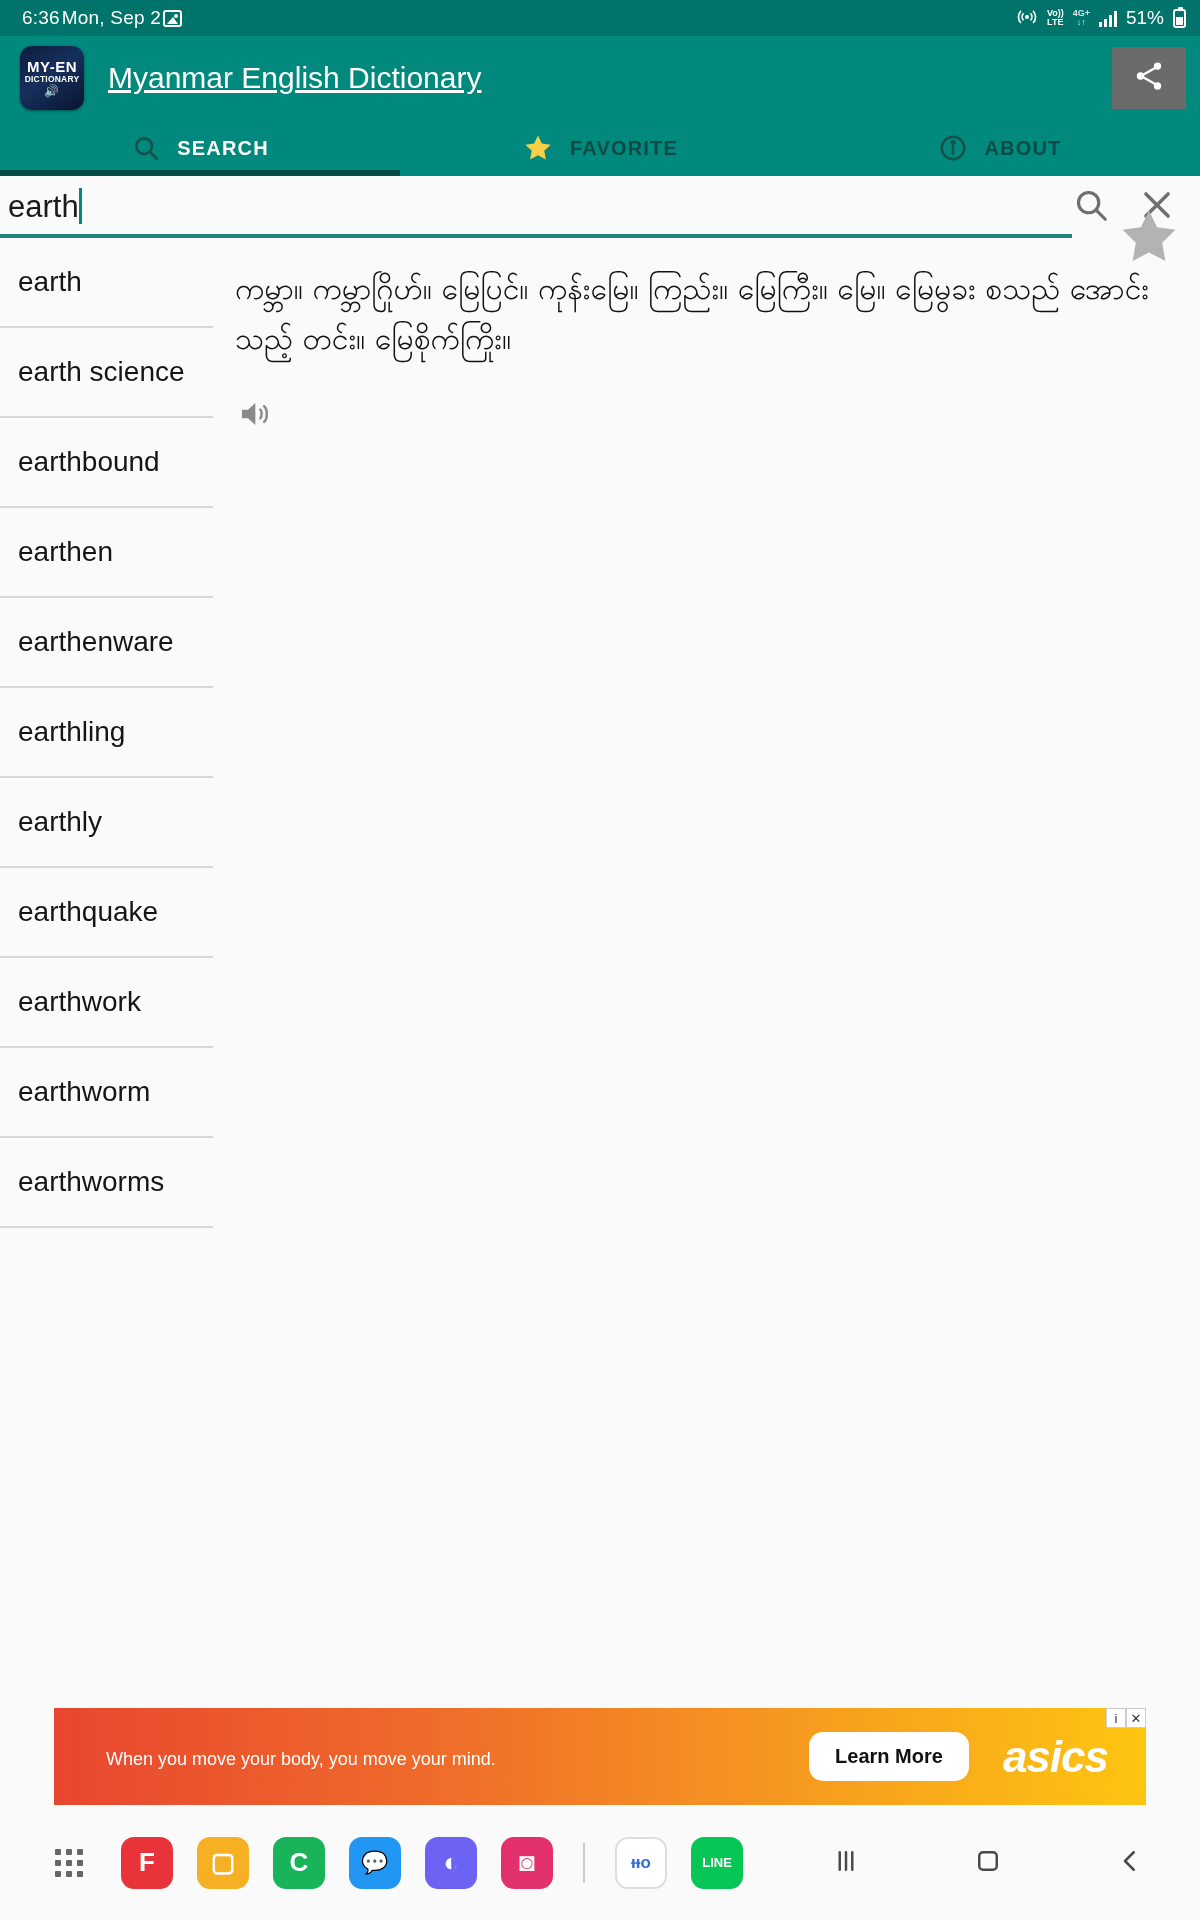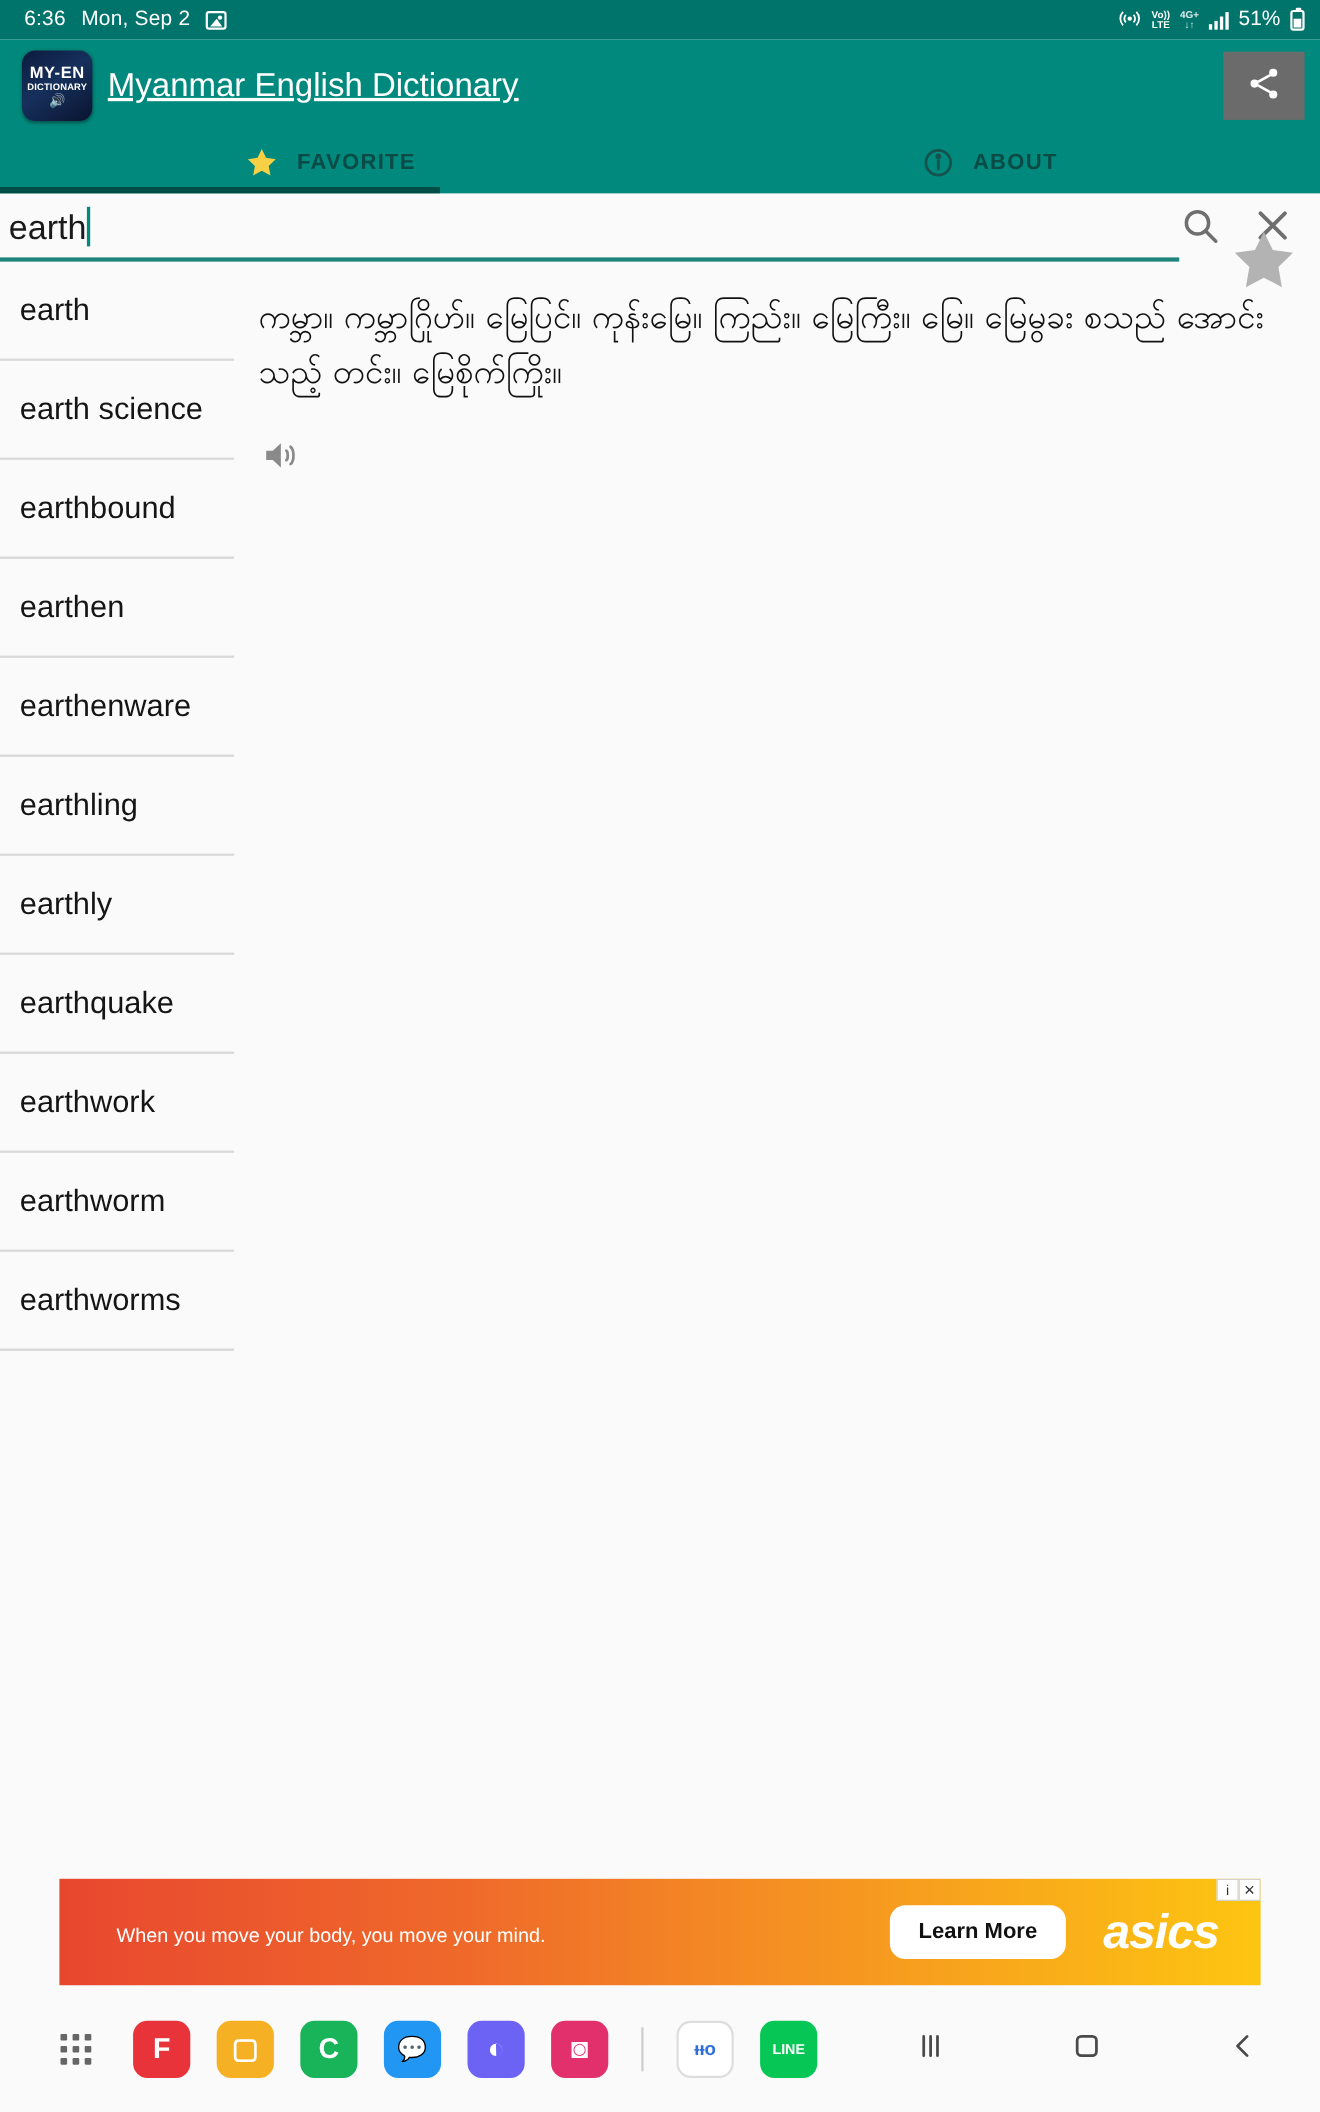--- a/index.html
+++ b/index.html
@@ -10,21 +10,21 @@
     overflow:hidden;
   }
   .phone { position:relative; width:1200px; height:1920px; background:#fafafa; }
 
   
   .statusbar {
     height:36px; background:#00736b; color:#fff;
     display:flex; align-items:center; justify-content:space-between;
     padding:0 14px 0 22px;
   }
-  .sb-left { display:flex; align-items:center; gap:14px; font-size:19px; letter-spacing:.2px; }
+  .sb-left { display:flex; align-items:center; gap:2px; font-size:19px; letter-spacing:.2px; }
   .sb-time { font-size:19px; }
   .sb-date { font-size:19px; }
   .sb-right { display:flex; align-items:center; gap:9px; }
   .sb-batt { font-size:19px; }
   .img-icon {
     width:19px; height:17px; border:2px solid #fff; border-radius:3px;
     position:relative; display:inline-block;
   }
   .img-icon::after{
     content:""; position:absolute; left:2px; bottom:1px; width:0; height:0;
@@ -45,21 +45,21 @@
     width:13px; height:19px; border:2px solid #fff; border-radius:3px; position:relative;
   }
   .battery::before{
     content:""; position:absolute; top:-4px; left:3px; width:5px; height:3px; background:#fff; border-radius:1px;
   }
   .battery .fill{ position:absolute; left:1px; right:1px; bottom:1px; height:48%; background:#fff; }
 
   
   .appbar {
     height:84px; background:#00897c;
-    display:flex; align-items:center; padding:0 0 0 20px; gap:14px;
+    display:flex; align-items:center; padding:0 0 0 20px; gap:24px;
   }
   .applogo {
     width:64px; height:64px; border-radius:12px; flex:0 0 auto;
     background:linear-gradient(145deg,#0d1b3e 0%, #16305c 45%, #0a1430 100%);
     color:#fff; display:flex; flex-direction:column; align-items:center; justify-content:center;
     box-shadow:0 1px 3px rgba(0,0,0,.4); overflow:hidden; position:relative;
   }
   .applogo .l1 { font-size:15px; font-weight:bold; letter-spacing:.5px; line-height:15px; }
   .applogo .l2 { font-size:8.5px; font-weight:bold; letter-spacing:.2px; line-height:11px; }
   .applogo .l3 { font-size:12px; line-height:12px; }
@@ -192,20 +192,29 @@
           <circle cx="18" cy="5" r="2.6"></circle>
             <circle cx="6" cy="12" r="2.6"></circle>
             <circle cx="18" cy="19" r="2.6"></circle>
           <path d="M8.2 10.9l7.8-4.4M8.2 13.1l7.8 4.4" stroke="#fff" stroke-width="1.7"></path>
         </svg>
       </span>
     </div>
   </div>
 
   <div class="tabs">
+    <div class="tab active">
+      <span class="ticon">
+        <svg width="30" height="30" viewBox="0 0 24 24" fill="none" stroke="#16524d" stroke-width="2.2">
+          <circle cx="10.5" cy="10.5" r="6.2"></circle>
+            <path d="M15.2 15.2L21 21"></path>
+        </svg>
+      </span>
+      <span class="tlabel">SEARCH</span>
+    </div>
     <div class="tab">
       <span class="ticon">
         <svg width="32" height="32" viewBox="0 0 24 24" fill="#f7d046">
           <path d="M12 2.6l2.9 6 6.6.9-4.8 4.6 1.2 6.5L12 17.5 6.1 20.6l1.2-6.5L2.5 9.5l6.6-.9z"></path>
         </svg>
       </span>
       <span class="tlabel">FAVORITE</span>
     </div>
     <div class="tab">
       <span class="ticon">

